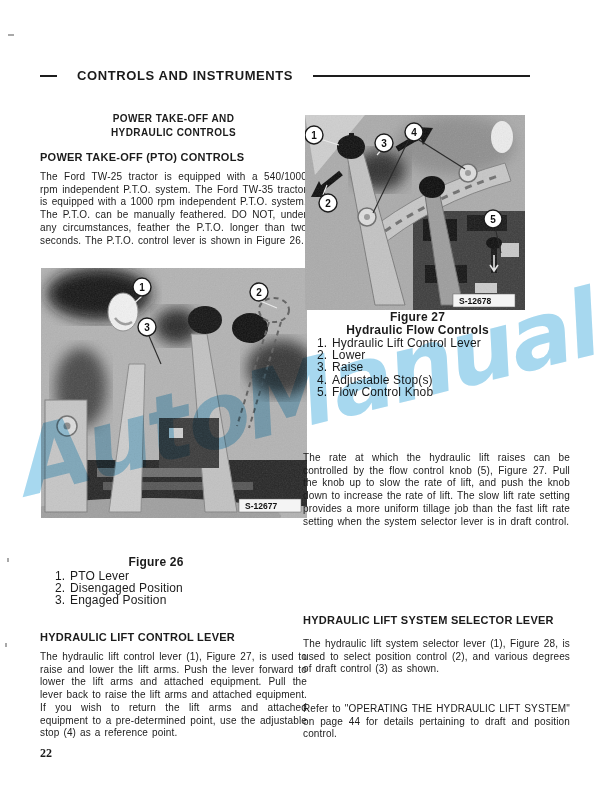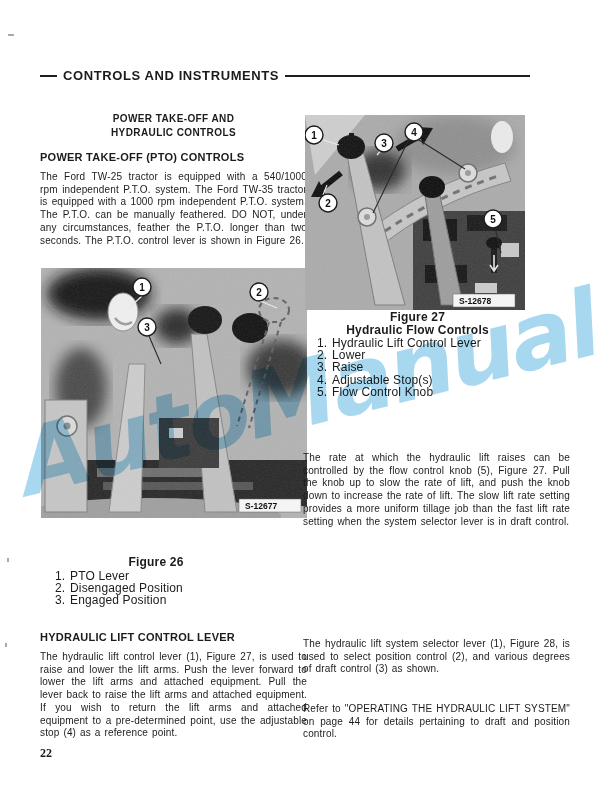--- a/index.html
+++ b/index.html
@@ -1,20 +1,20 @@
 <!DOCTYPE html>
 <html><head>
 <meta charset="utf-8">
 <style>
   html,body{margin:0;padding:0;background:#e8e8e8;}
   #page{position:relative;width:612px;height:792px;background:#ffffff;overflow:hidden;
         font-family:"Liberation Sans",sans-serif;color:#1b1b1b;}
   .abs{position:absolute;}
   
-  #header{left:40px;top:68px;width:490px;display:flex;align-items:center;gap:6px;}
+  #header{left:40px;top:68px;width:490px;display:flex;align-items:center;gap:20px;}
   #header .lead-dash{width:17px;height:2px;background:#1d1d1d;flex:0 0 auto;}
   #header .title{font-size:13px;font-weight:bold;letter-spacing:.6px;white-space:nowrap;}
   #header .rule{flex:1;height:2px;background:#1d1d1d;}
   
   .para{font-size:10px;line-height:12.7px;text-align:justify;letter-spacing:.15px;word-spacing:1px;}
   .h-sec{font-size:10px;font-weight:bold;line-height:13.5px;text-align:center;letter-spacing:.4px;}
   .h-sub{font-size:11px;font-weight:bold;letter-spacing:.25px;white-space:nowrap;}
   .caption{font-size:12px;}
   .cap-title{font-weight:bold;text-align:center;line-height:12.5px;letter-spacing:.2px;}
   .cap-items{margin-top:1px;}
@@ -259,18 +259,19 @@
         </div>
       <div class="cap-item">
           <span class="cap-num">5.</span>
           <span>Flow Control Knob</span>
         </div>
     </div>
   </div>
 
   <div class="abs para" style="left:303px;top:452px;width:267px;">The rate at which the hydraulic lift raises can be controlled by the flow control knob (5), Figure 27. Pull the knob up to slow the rate of lift, and push the knob down to increase the rate of lift. The slow lift rate setting provides a more uniform tillage job than the fast lift rate setting when the system selector lever is in draft control.</div>
 
+  <div class="abs h-sub" style="left:303px;top:614px;">HYDRAULIC LIFT SYSTEM SELECTOR LEVER</div>
 
   <div class="abs para" style="left:303px;top:638px;width:267px;">The hydraulic lift system selector lever (1), Figure 28, is used to select position control (2), and various degrees of draft control (3) as shown.</div>
 
   <div class="abs para" style="left:303px;top:703px;width:267px;">Refer to "OPERATING THE HYDRAULIC LIFT SYSTEM" on page 44 for details pertaining to draft and position control.</div>
 
 </div>
 
 </body></html>

